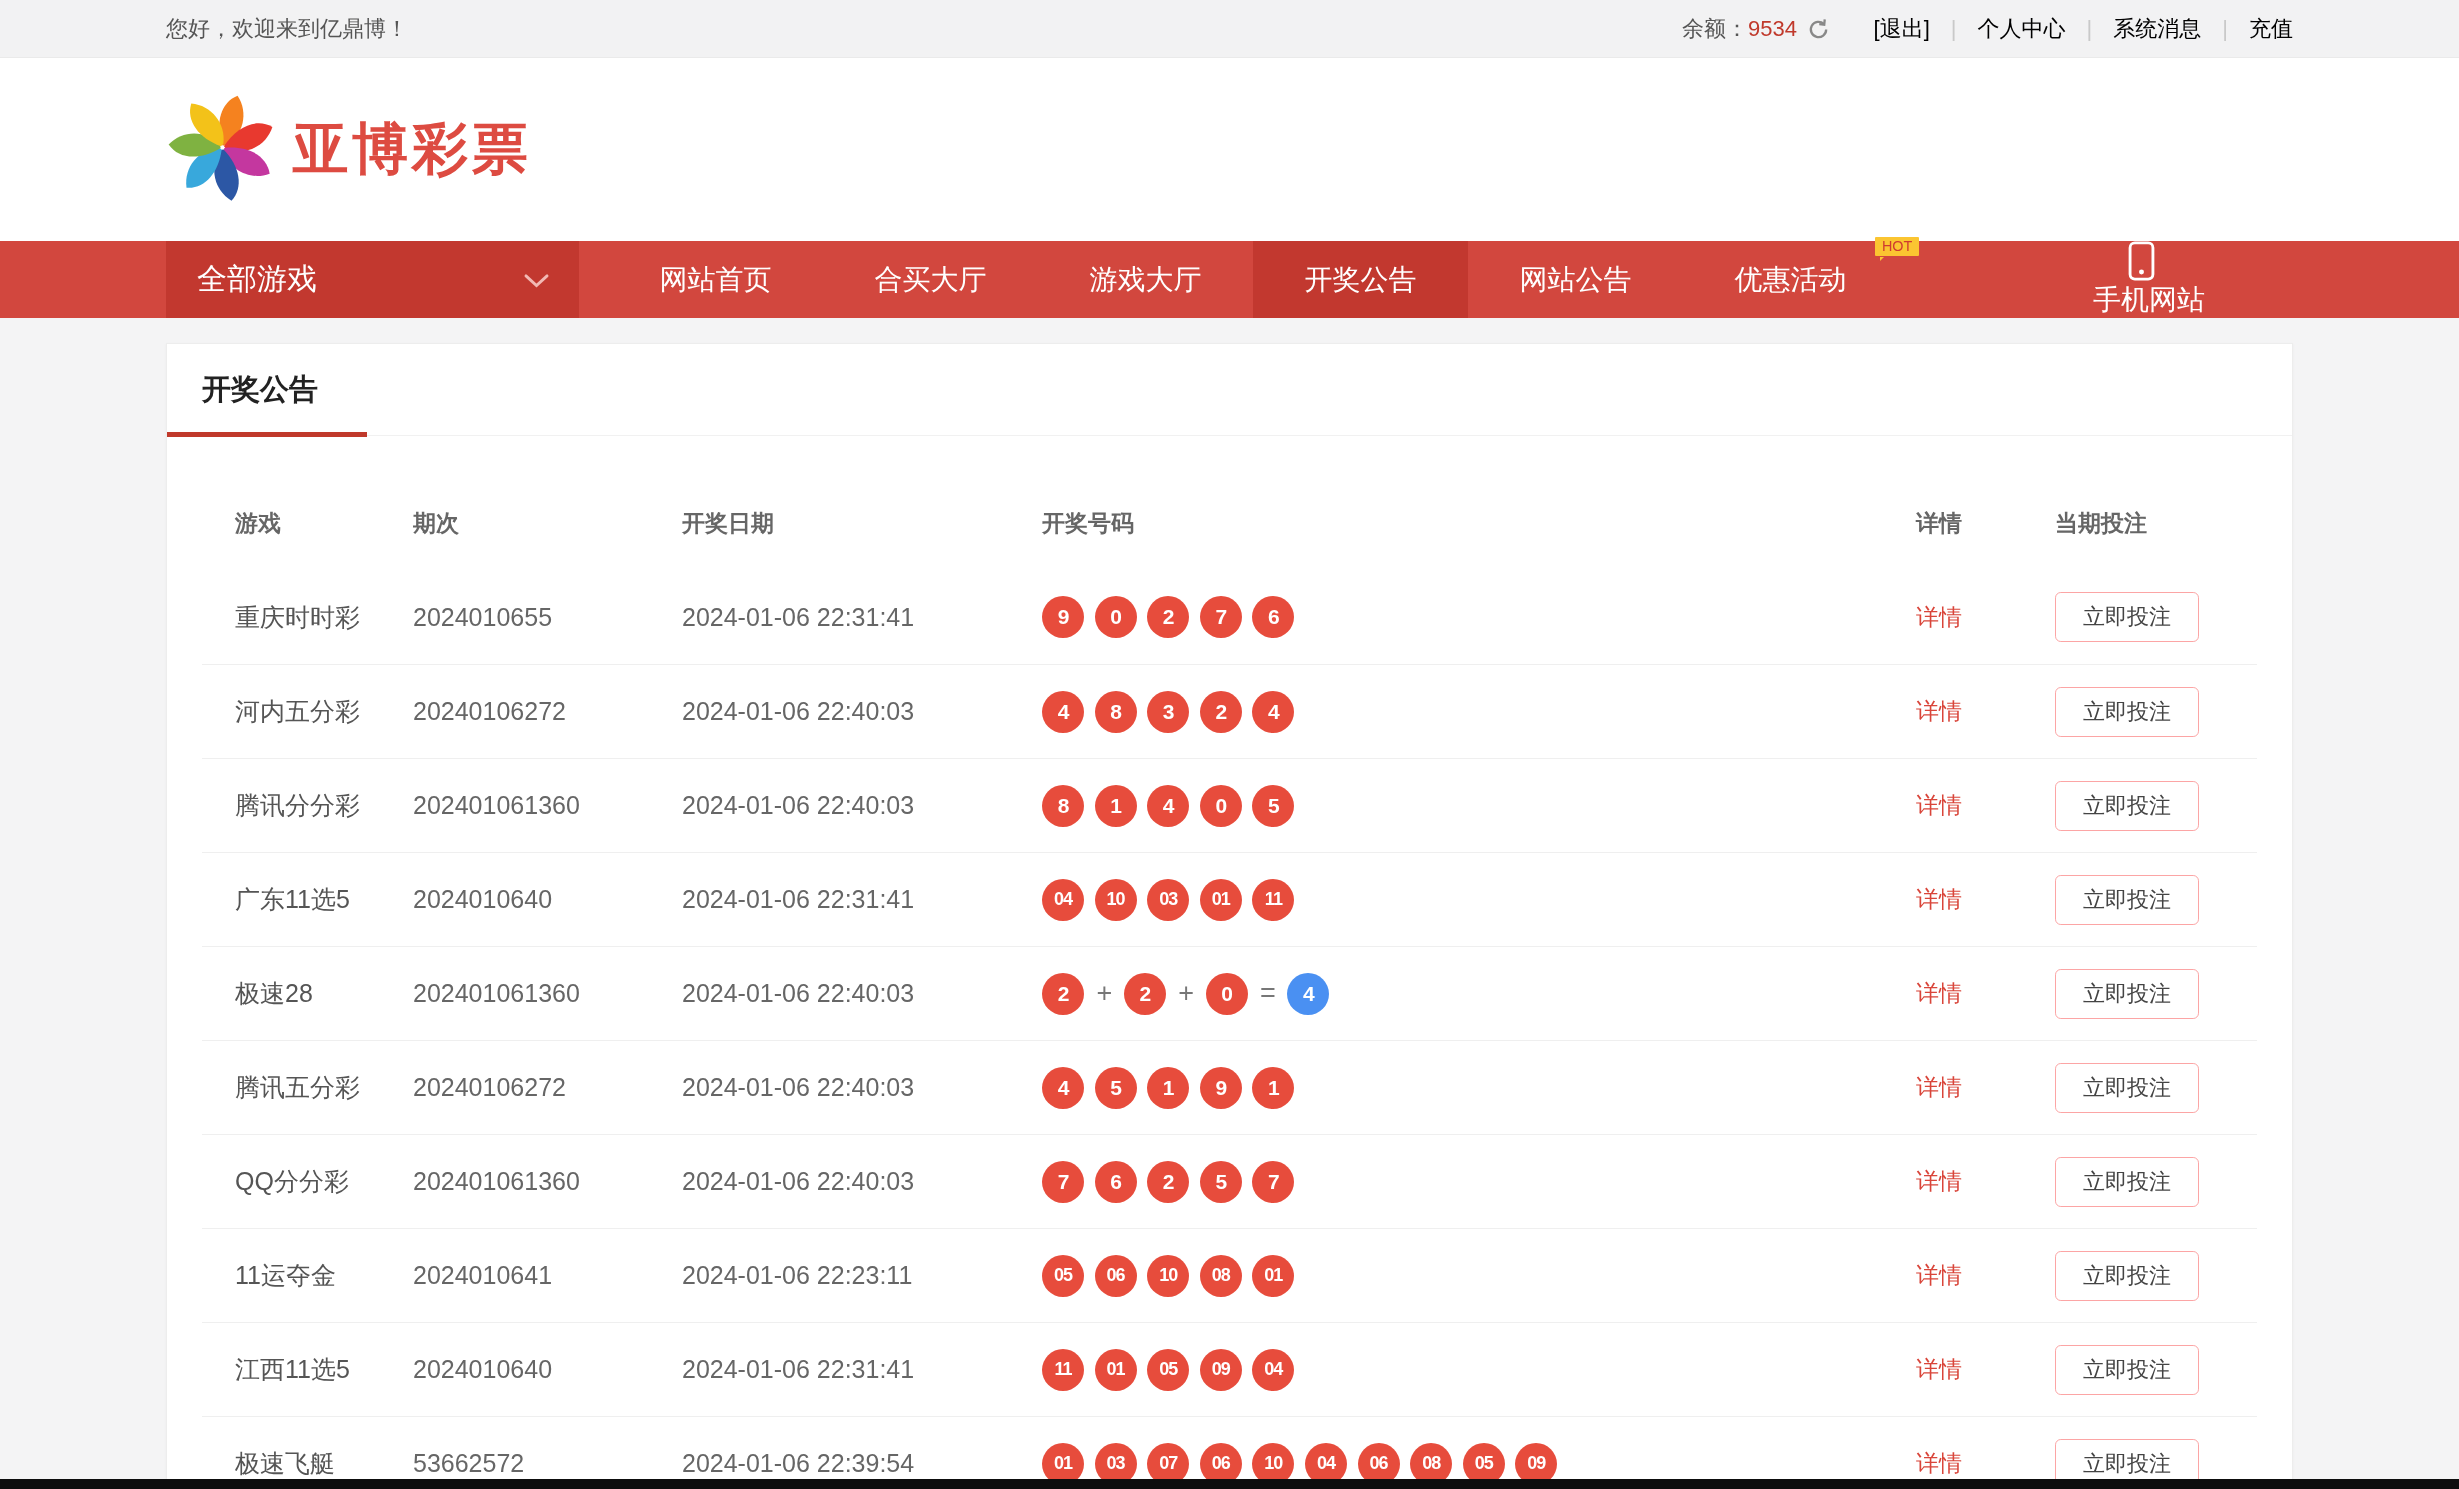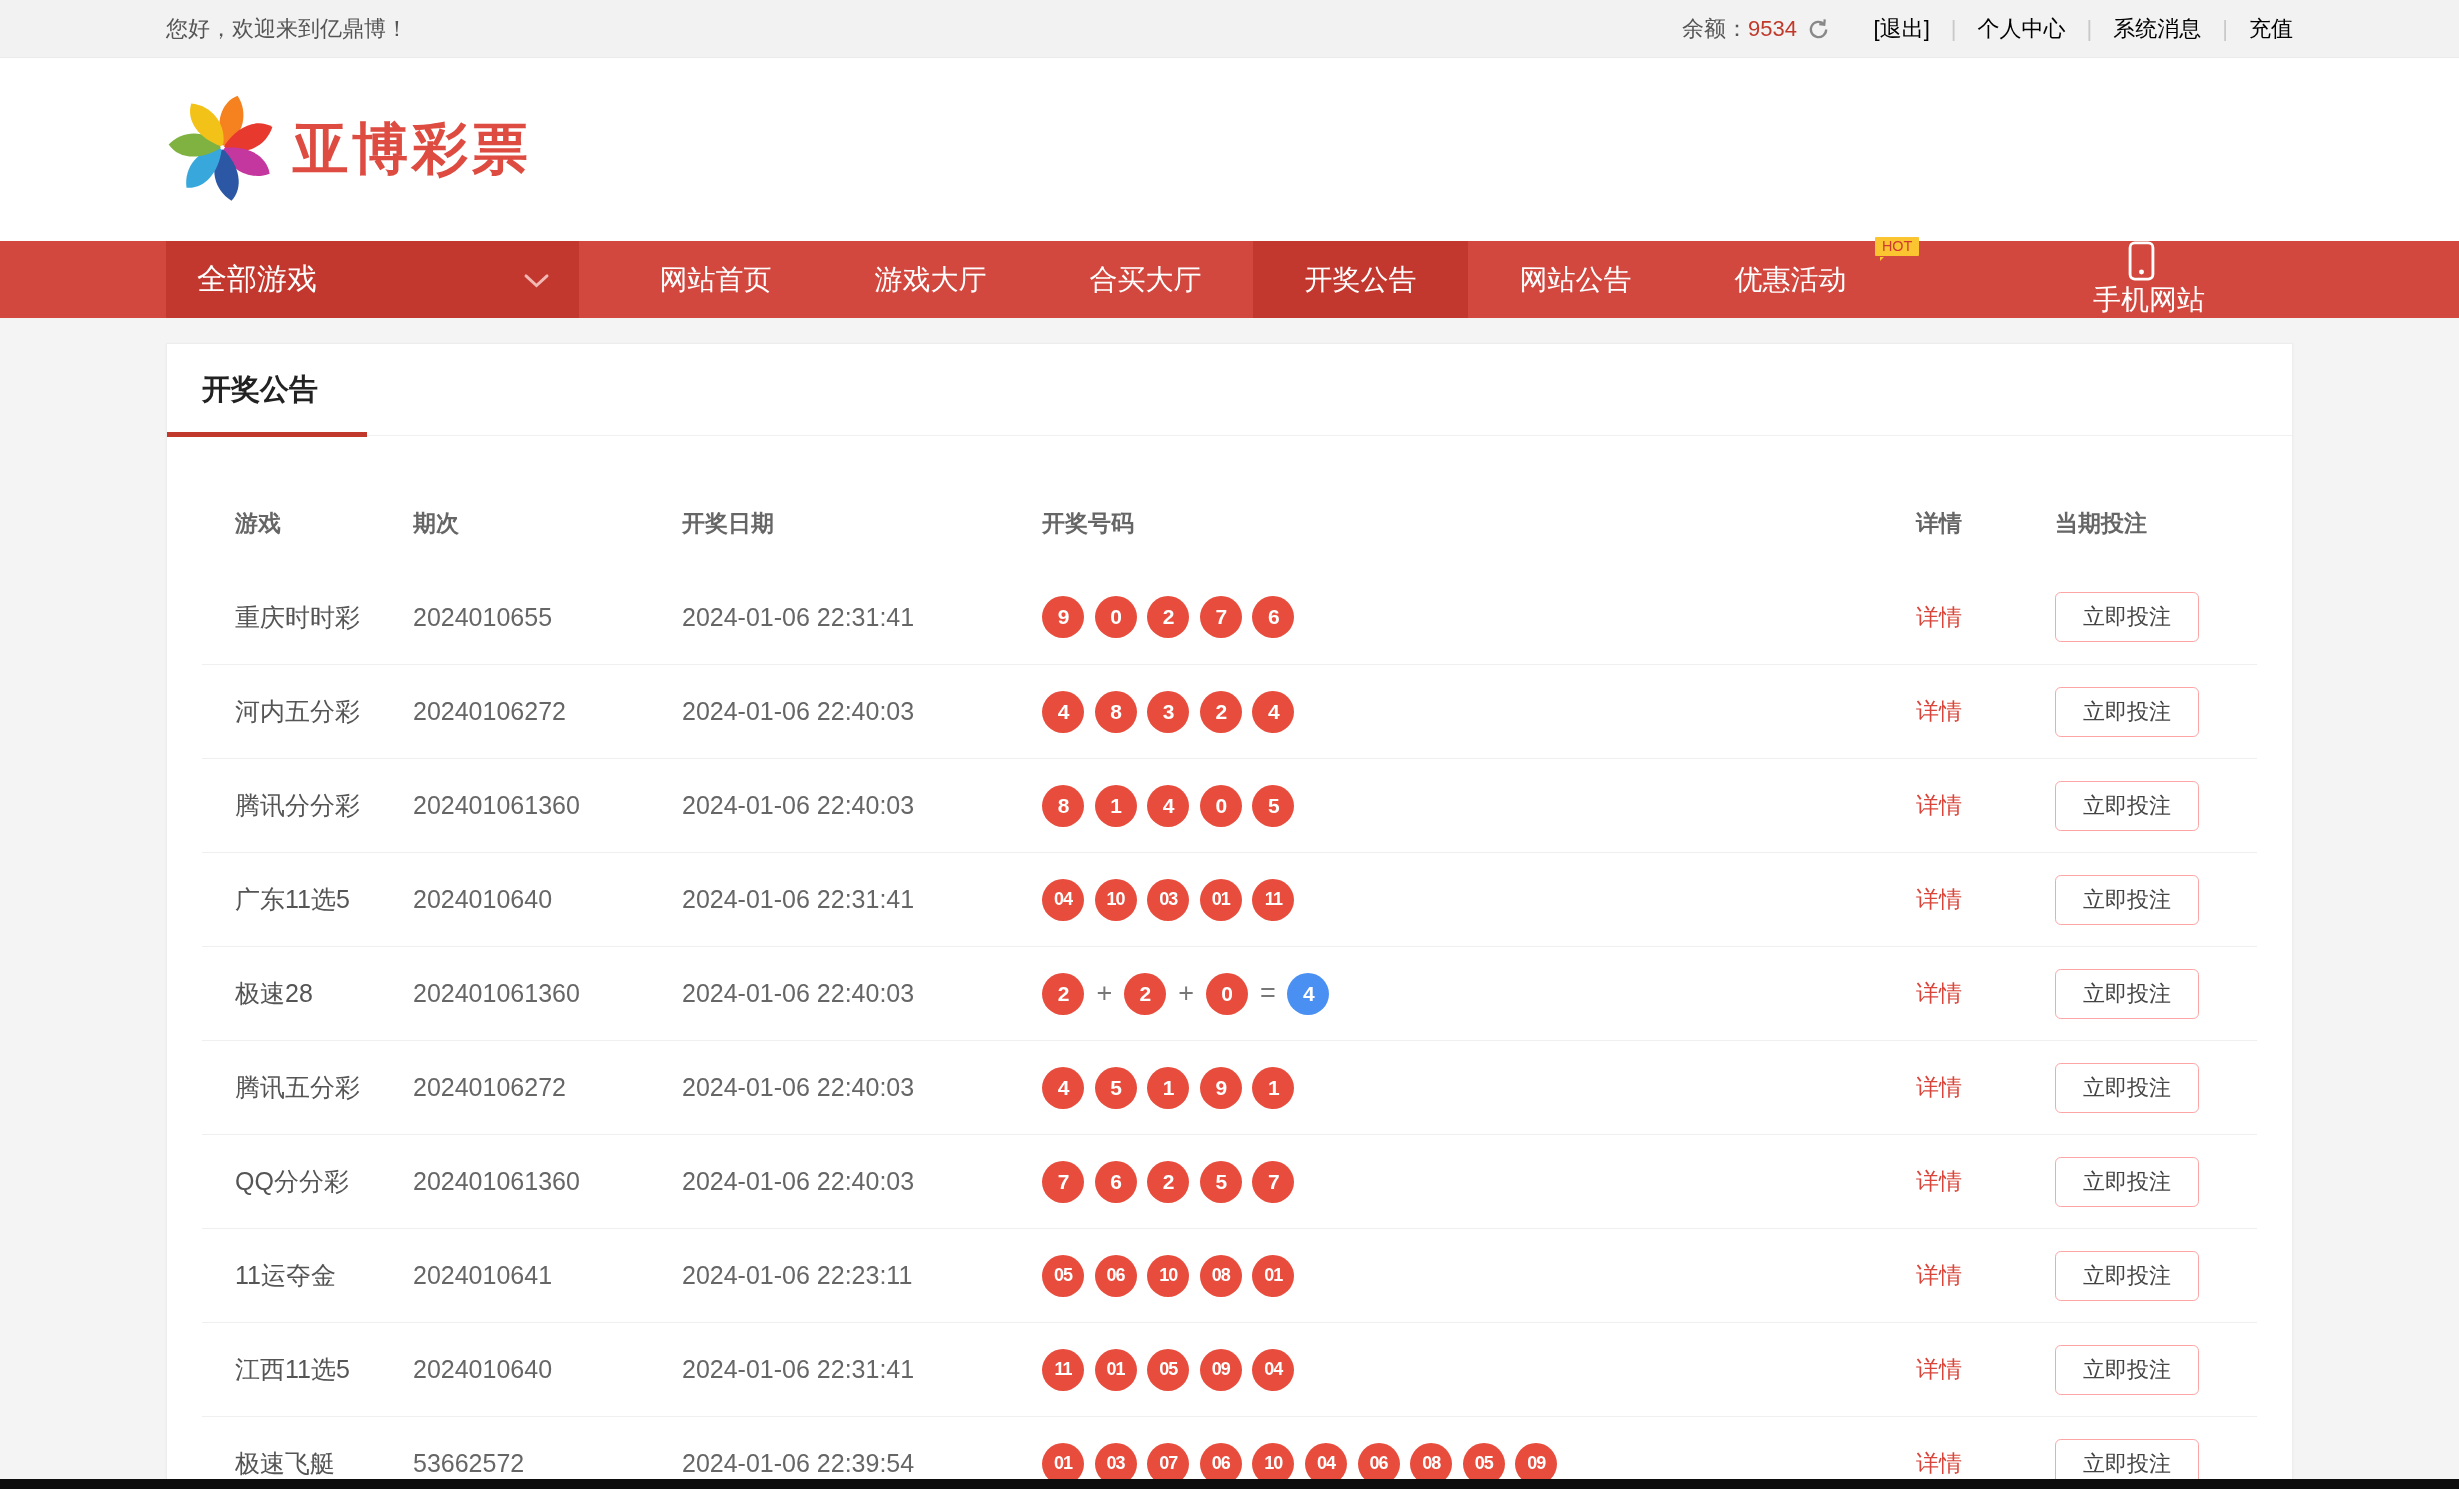--- a/index.html
+++ b/index.html
@@ -124,24 +124,24 @@
         <svg width="27" height="16.3" viewBox="0 0 28 17">
           <polyline points="3,3 14,13 25,3" fill="none" stroke="#f2b9b4" stroke-width="3" stroke-linecap="round"></polyline>
         </svg>
       </span>
     </div>
     <div class="nav-menu" id="nav-menu">
         <div class="nav-item">
           <span>网站首页</span>
         </div>
         <div class="nav-item">
+          <span>合买大厅</span>
+        </div>
+        <div class="nav-item">
           <span>游戏大厅</span>
-        </div>
-        <div class="nav-item">
-          <span>合买大厅</span>
         </div>
         <div class="nav-item active">
           <span>开奖公告</span>
         </div>
         <div class="nav-item">
           <span>网站公告</span>
         </div>
         <div class="nav-item">
           <span>优惠活动</span>
           <span class="hot-badge">HOT</span>

